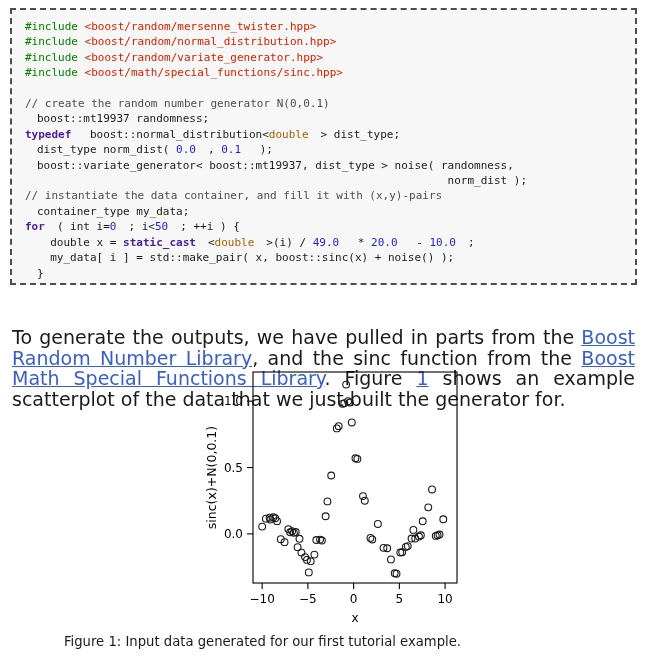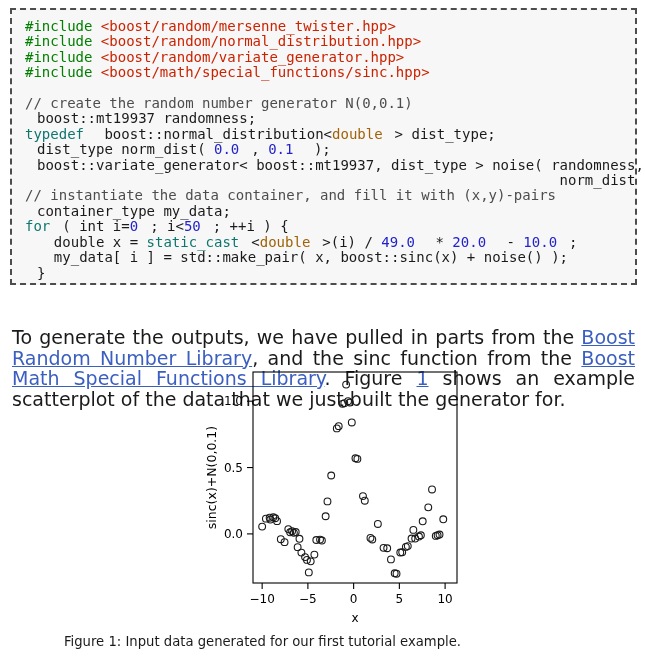--- a/index.html
+++ b/index.html
@@ -16,30 +16,30 @@
     position:absolute;
     left:10px; top:8px;
     width:627px; height:277px;
     box-sizing:border-box;
     background:#f7f7f7;
     border:2px dashed #4d4d4d;
     padding:9px 0 0 13px;
   }
   #code-listing{
     font-family:"DejaVu Sans Mono", monospace;
-    font-size:14px;
+    font-size:11px;
     line-height:15.4px;
     color:#1a1a1a;
     white-space:pre;
   }
   .cl{display:block;min-height:15.4px;}
   .tok-pre{color:#007f00;}          
   .tok-hdr{color:#cc2200;}          
   .tok-cmt{color:#4d4d4d;}
-  .tok-kw{color:#0f766e;font-weight:normal;}
+  .tok-kw{color:#4c1d95;font-weight:bold;}
   .tok-type{color:#a16207;}
   .tok-num{color:#2222cc;}
   .tok-plain{color:#1a1a1a;margin-left:12px;}
 
   
   #body-paragraph{
     position:absolute;
     left:12px; top:308px;
     width:623px;
     font-size:19px;

